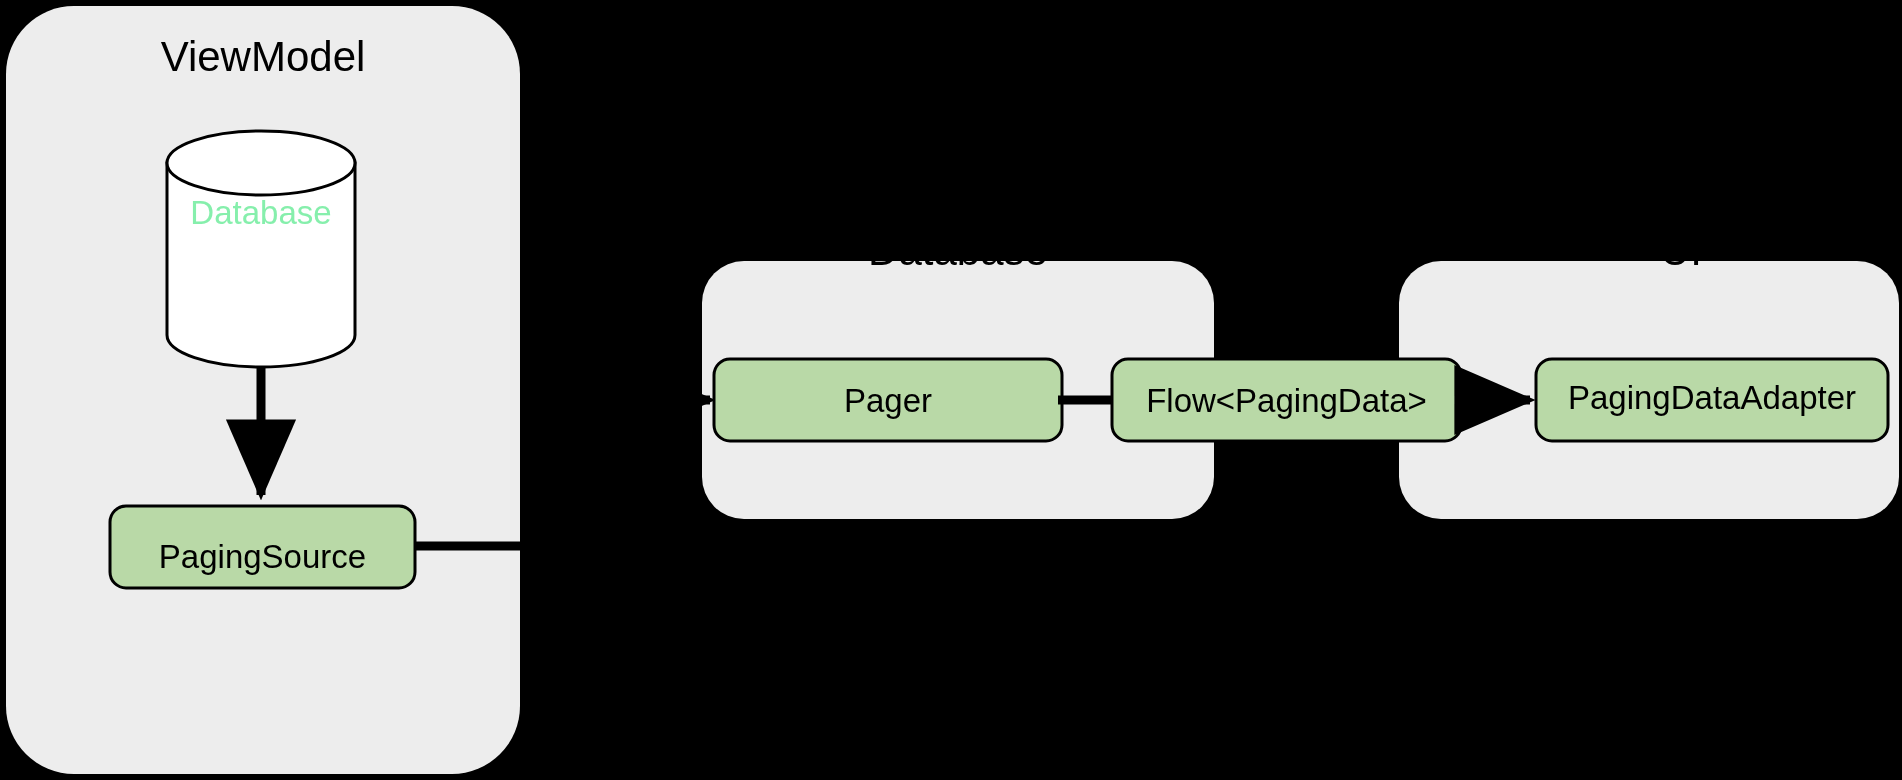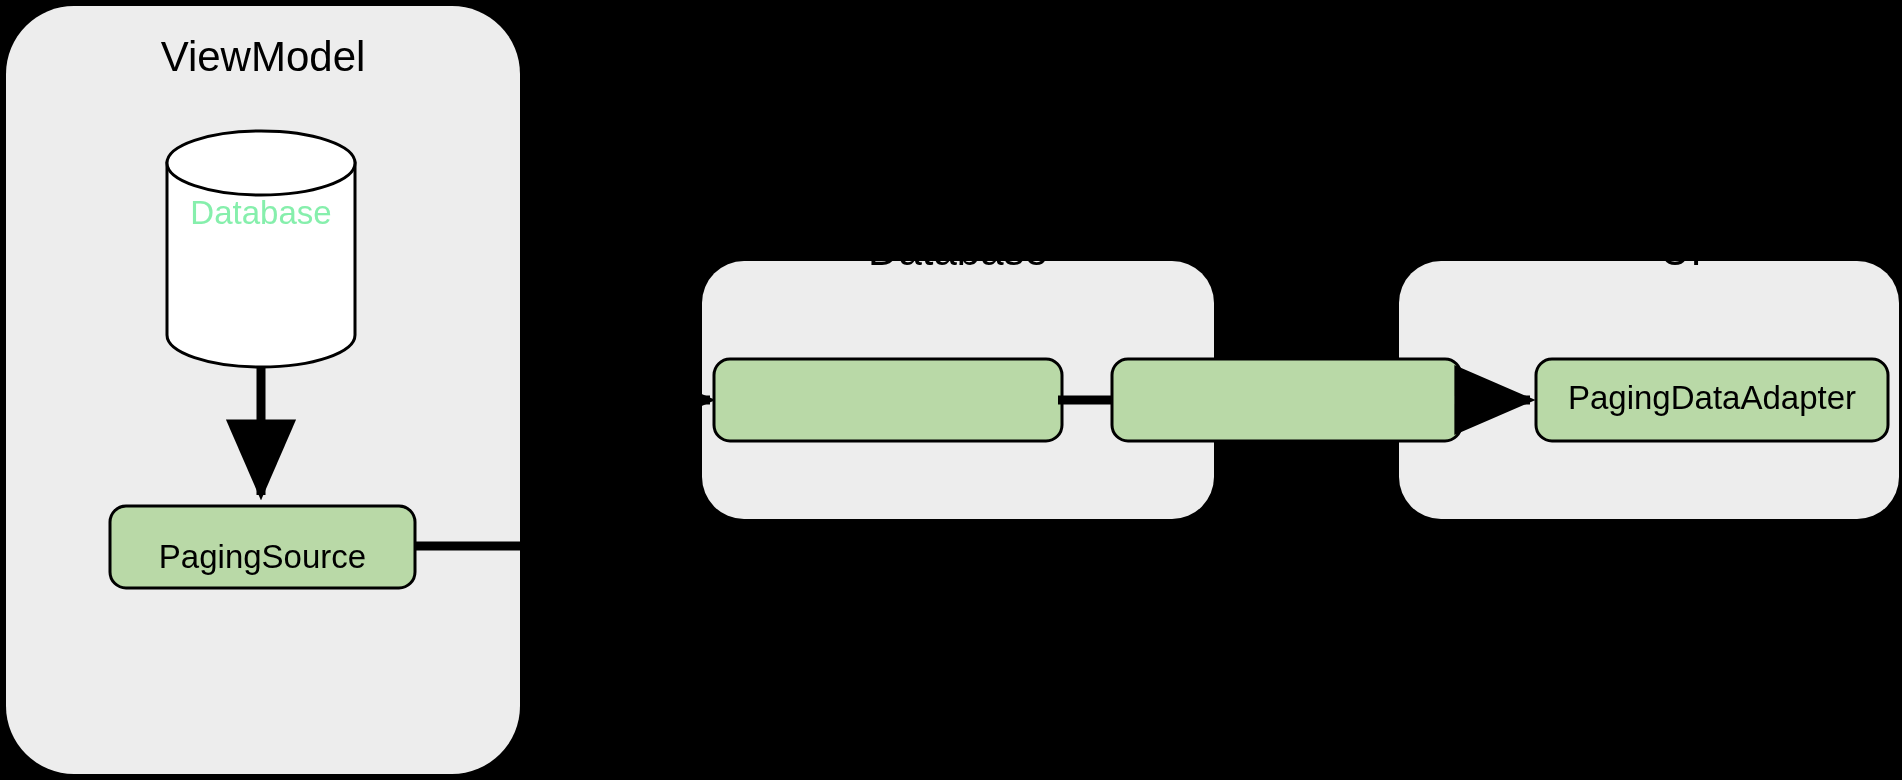--- a/index.html
+++ b/index.html
@@ -97,17 +97,19 @@
   <div class="panel-label" style="left:6px; top:36px; width:514px;">ViewModel</div>
 
   <div class="panel-label" style="left:702px; top:230px; width:512px;">Database</div>
 
   <div class="panel-label" style="left:1431px; top:230px; width:500px;">UI</div>
 
   <div class="cyl-label" style="left:167px; top:196px; width:188px;">Database</div>
 
   <div class="node-label" style="left:110px; top:506px; width:305px; height:100px;">PagingSource</div>
 
+  <div class="node-label" style="left:714px; top:359px; width:348px; height:82px;">Pager</div>
 
+  <div class="node-label" style="left:1112px; top:359px; width:349px; height:82px;">Flow&lt;PagingData&gt;</div>
 
   <div class="node-label" style="left:1536px; top:359px; width:352px; height:77px;">PagingDataAdapter</div>
 
 </div>
 
 </body></html>

